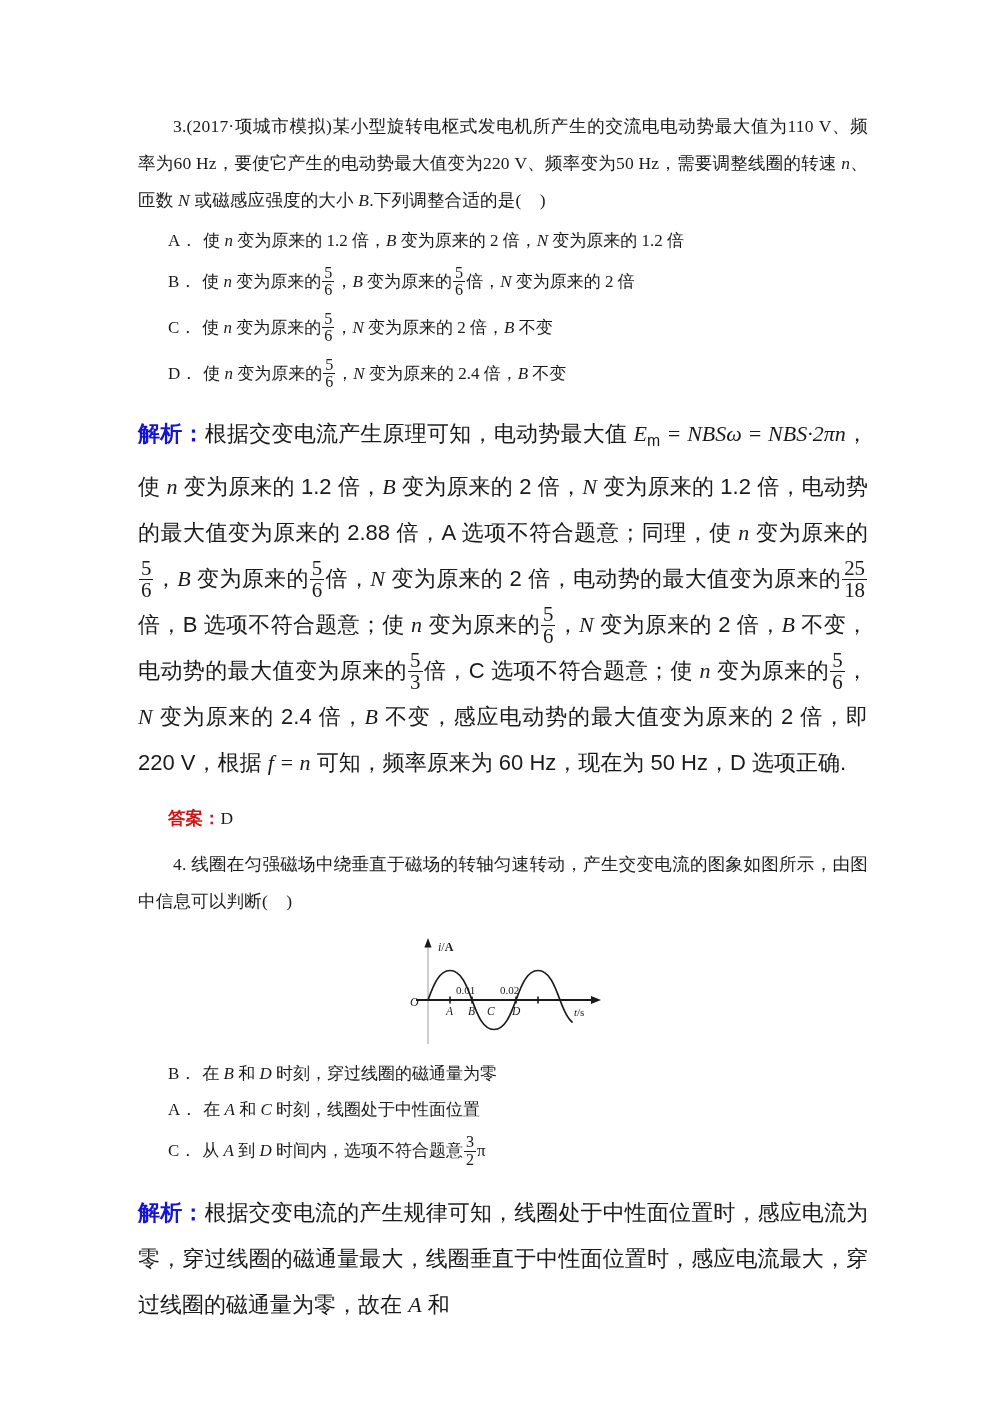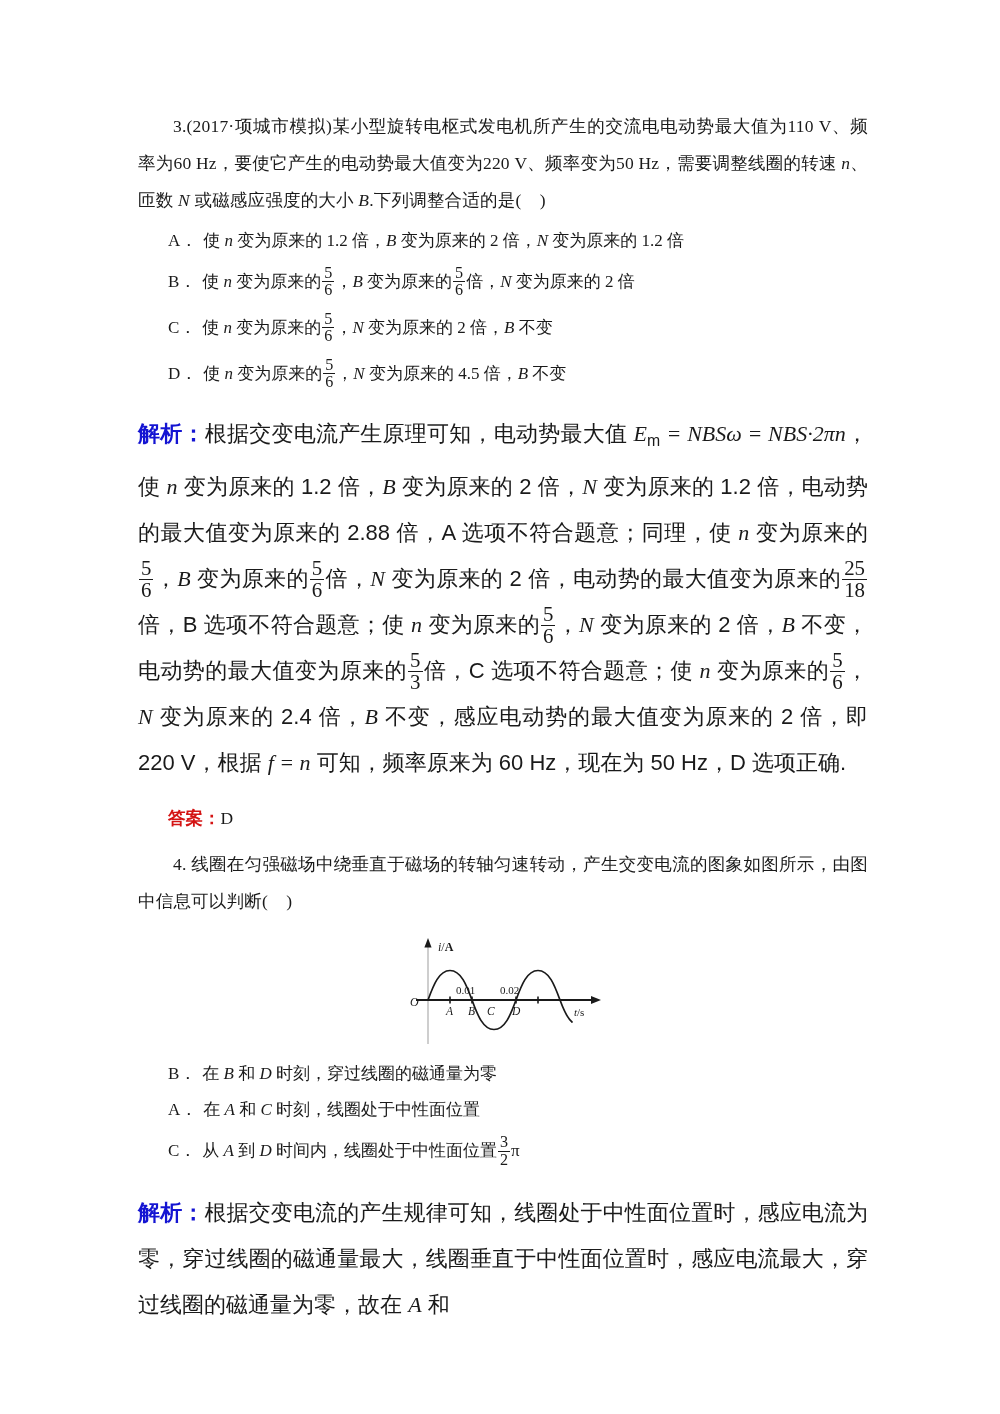--- a/index.html
+++ b/index.html
@@ -123,21 +123,21 @@
 
     <div class="option tall">
       <span class="opt-label">B．</span>使 <span class="v">n</span> 变为原来的<span class="frac"><span class="n">5</span><span class="d">6</span></span>，<span class="v">B</span> 变为原来的<span class="frac"><span class="n">5</span><span class="d">6</span></span>倍，<span class="v">N</span> 变为原来的 <span class="num">2</span> 倍
     </div>
 
     <div class="option tall">
       <span class="opt-label">C．</span>使 <span class="v">n</span> 变为原来的<span class="frac"><span class="n">5</span><span class="d">6</span></span>，<span class="v">N</span> 变为原来的 <span class="num">2</span> 倍，<span class="v">B</span> 不变
     </div>
 
     <div class="option tall">
-      <span class="opt-label">D．</span>使 <span class="v">n</span> 变为原来的<span class="frac"><span class="n">5</span><span class="d">6</span></span>，<span class="v">N</span> 变为原来的 <span class="num">4.5</span> 倍，<span class="v">B</span> 不变
+      <span class="opt-label">D．</span>使 <span class="v">n</span> 变为原来的<span class="frac"><span class="n">5</span><span class="d">6</span></span>，<span class="v">N</span> 变为原来的 <span class="num">2.4</span> 倍，<span class="v">B</span> 不变
     </div>
 
     <div class="analysis-block" style="margin-top:14px;">
       <span class="label-analysis">解析：</span><span>根据交变电流产生原理可知，电动势最大值 </span><span class="vsub"><span class="v">E</span><sub>m</sub></span> <span class="v">= NBSω = NBS·2πn</span><span>，使 </span><span class="v">n</span><span> 变为原来的 1.2 倍，</span><span class="v">B</span><span> 变为原来的 2 倍，</span><span class="v">N</span><span> 变为原来的 1.2 倍，电动势的最大值变为原来的 2.88 倍，A 选项不符合题意；同理，使 </span><span class="v">n</span><span> 变为原来的</span><span class="frac"><span class="n">5</span><span class="d">6</span></span><span>，</span><span class="v">B</span><span> 变为原来的</span><span class="frac"><span class="n">5</span><span class="d">6</span></span><span>倍，</span><span class="v">N</span><span> 变为原来的 2 倍，电动势的最大值变为原来的</span><span class="frac"><span class="n">25</span><span class="d">18</span></span><span>倍，B 选项不符合题意；使 </span><span class="v">n</span><span> 变为原来的</span><span class="frac"><span class="n">5</span><span class="d">6</span></span><span>，</span><span class="v">N</span><span> 变为原来的 2 倍，</span><span class="v">B</span><span> 不变，电动势的最大值变为原来的</span><span class="frac"><span class="n">5</span><span class="d">3</span></span><span>倍，C 选项不符合题意；使 </span><span class="v">n</span><span> 变为原来的</span><span class="frac"><span class="n">5</span><span class="d">6</span></span><span>，</span><span class="v">N</span><span> 变为原来的 2.4 倍，</span><span class="v">B</span><span> 不变，感应电动势的最大值变为原来的 2 倍，即 220 V，根据</span> <span class="v">f = n</span> <span>可知，频率原来为 60 Hz，现在为 50 Hz，D 选项正确.</span>
     </div>
 
     <div class="answer-line">
       <span class="label-answer">答案：</span><span class="num">D</span>
     </div>
 
@@ -187,21 +187,21 @@
 
     <div class="option">
       <span class="opt-label">B．</span><span>在 </span><span class="v">B</span><span> 和 </span><span class="v">D</span><span> 时刻，穿过线圈的磁通量为零</span>
     </div>
 
     <div class="option">
       <span class="opt-label">A．</span><span>在 </span><span class="v">A</span><span> 和 </span><span class="v">C</span><span> 时刻，线圈处于中性面位置</span>
     </div>
 
     <div class="option tall">
-      <span class="opt-label">C．</span><span>从 </span><span class="v">A</span><span> 到 </span><span class="v">D</span><span> 时间内，线圈处于中性面位置</span><span class="frac"><span class="n">3</span><span class="d">2</span></span><span>π</span>
+      <span class="opt-label">C．</span><span>从 </span><span class="v">A</span><span> 到 </span><span class="v">D</span><span> 时间内，选项不符合题意</span><span class="frac"><span class="n">3</span><span class="d">2</span></span><span>π</span>
     </div>
 
 
     <div class="analysis-block" style="margin-top:16px;">
       <span class="label-analysis">解析：</span><span>根据交变电流的产生规律可知，线圈处于中性面位置时，感应电流为零，穿过线圈的磁通量最大，线圈垂直于中性面位置时，感应电流最大，穿过线圈的磁通量为零，故在 </span><span class="v">A</span><span> 和</span>
     </div>
 
   </div>
 </div>
 

